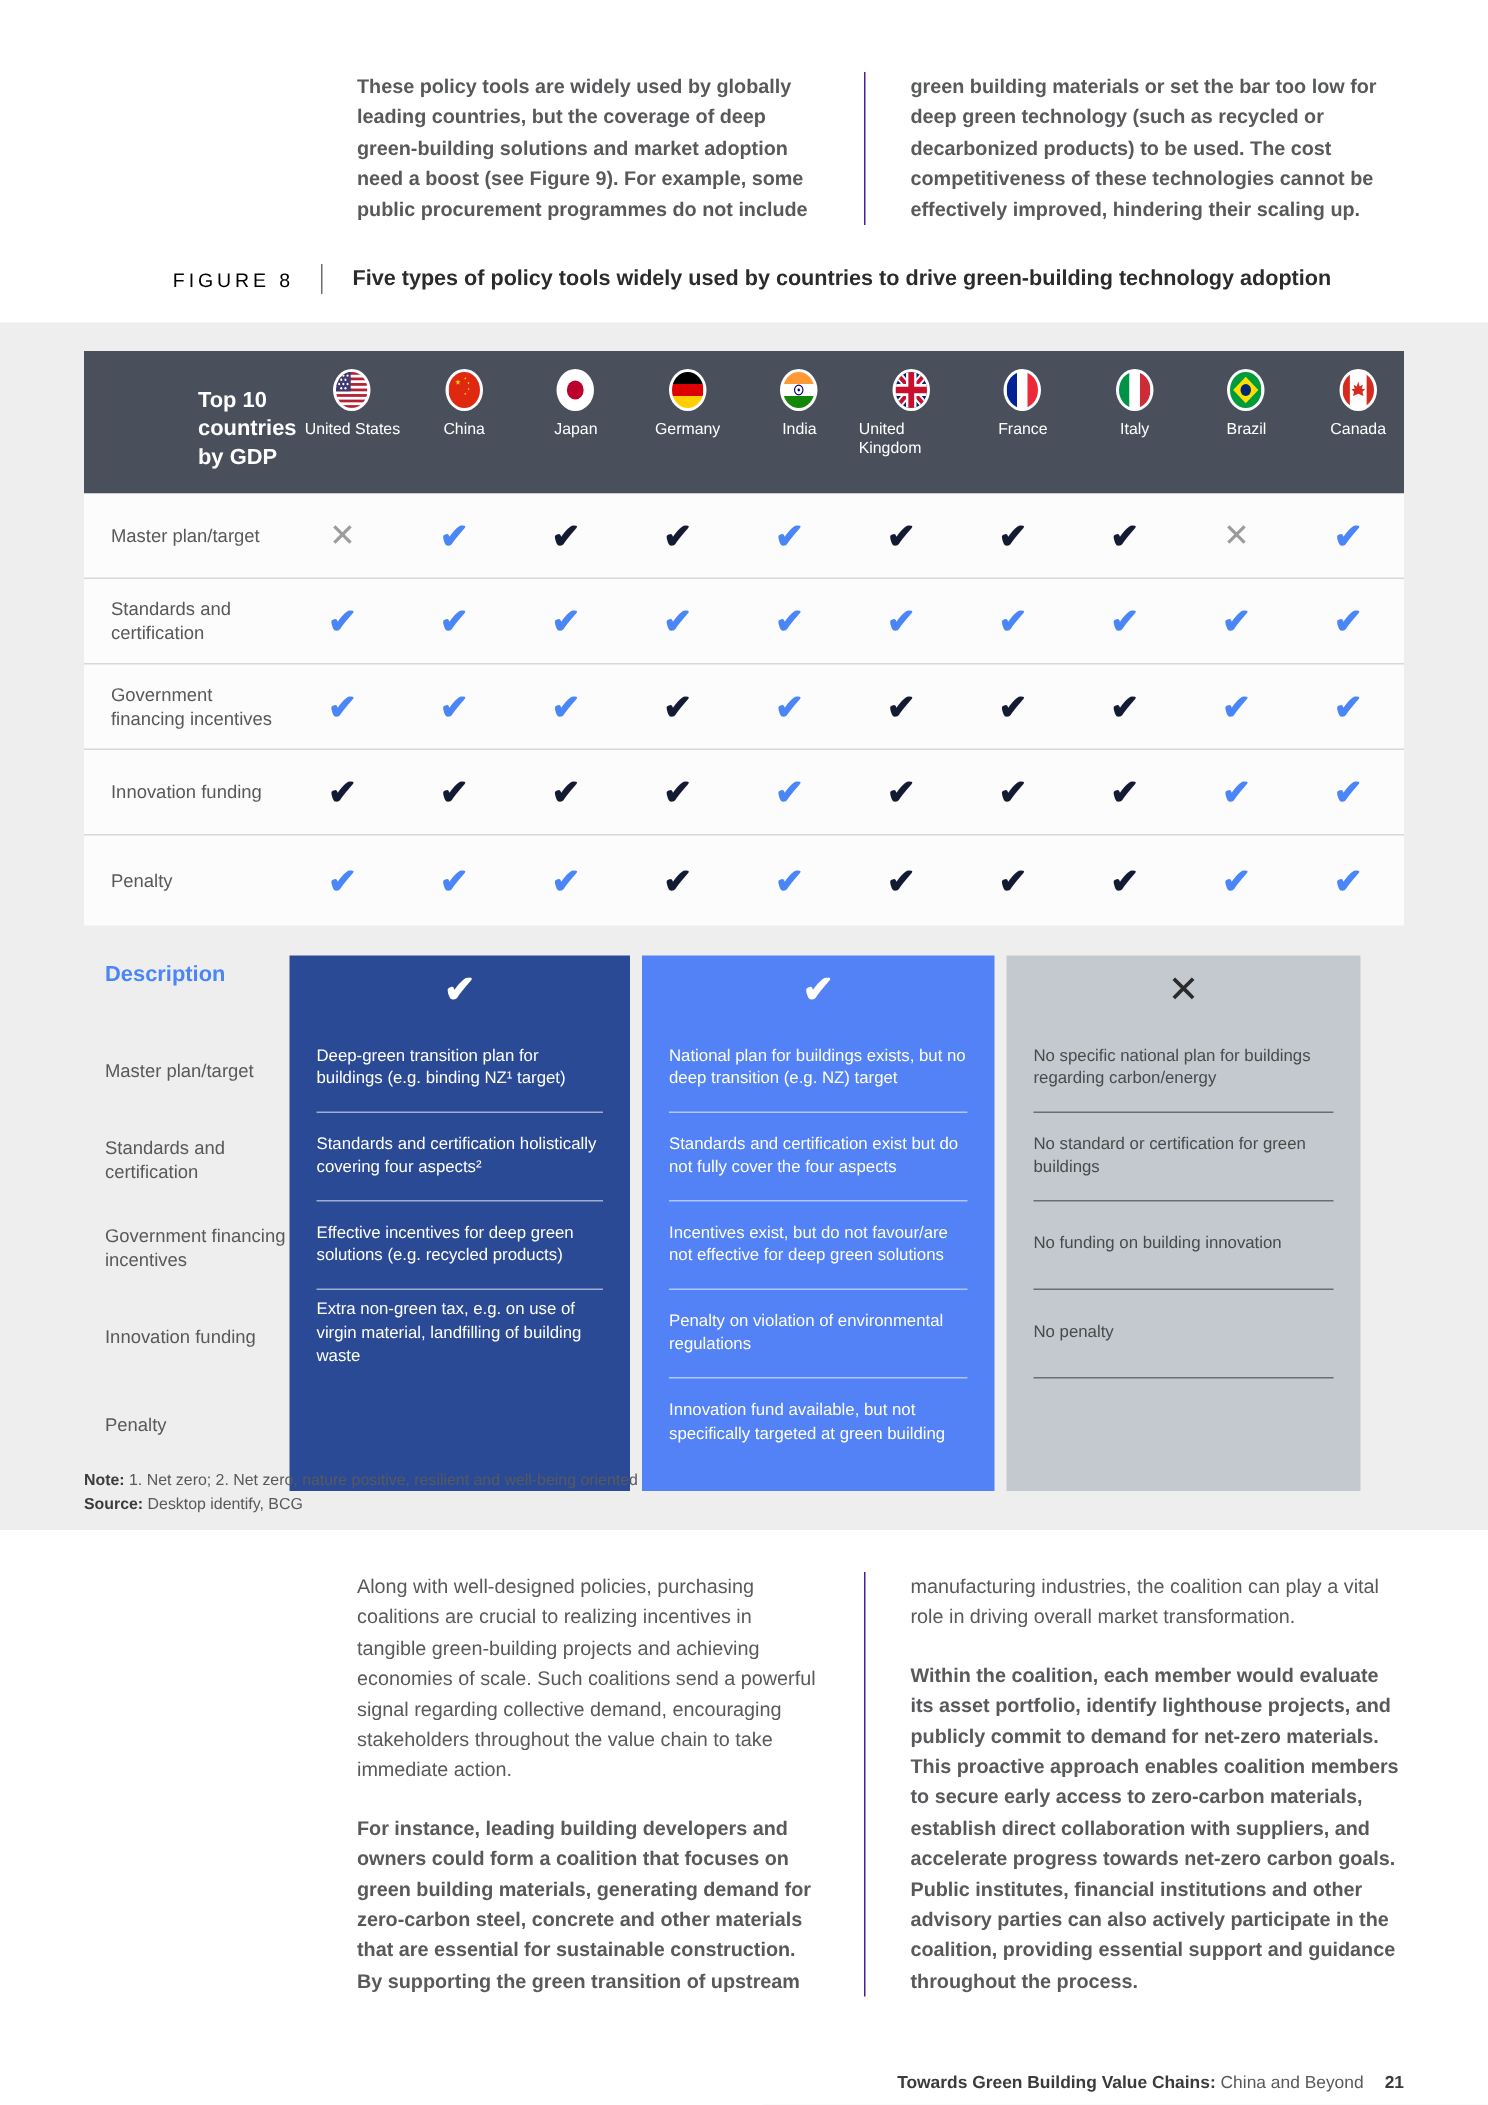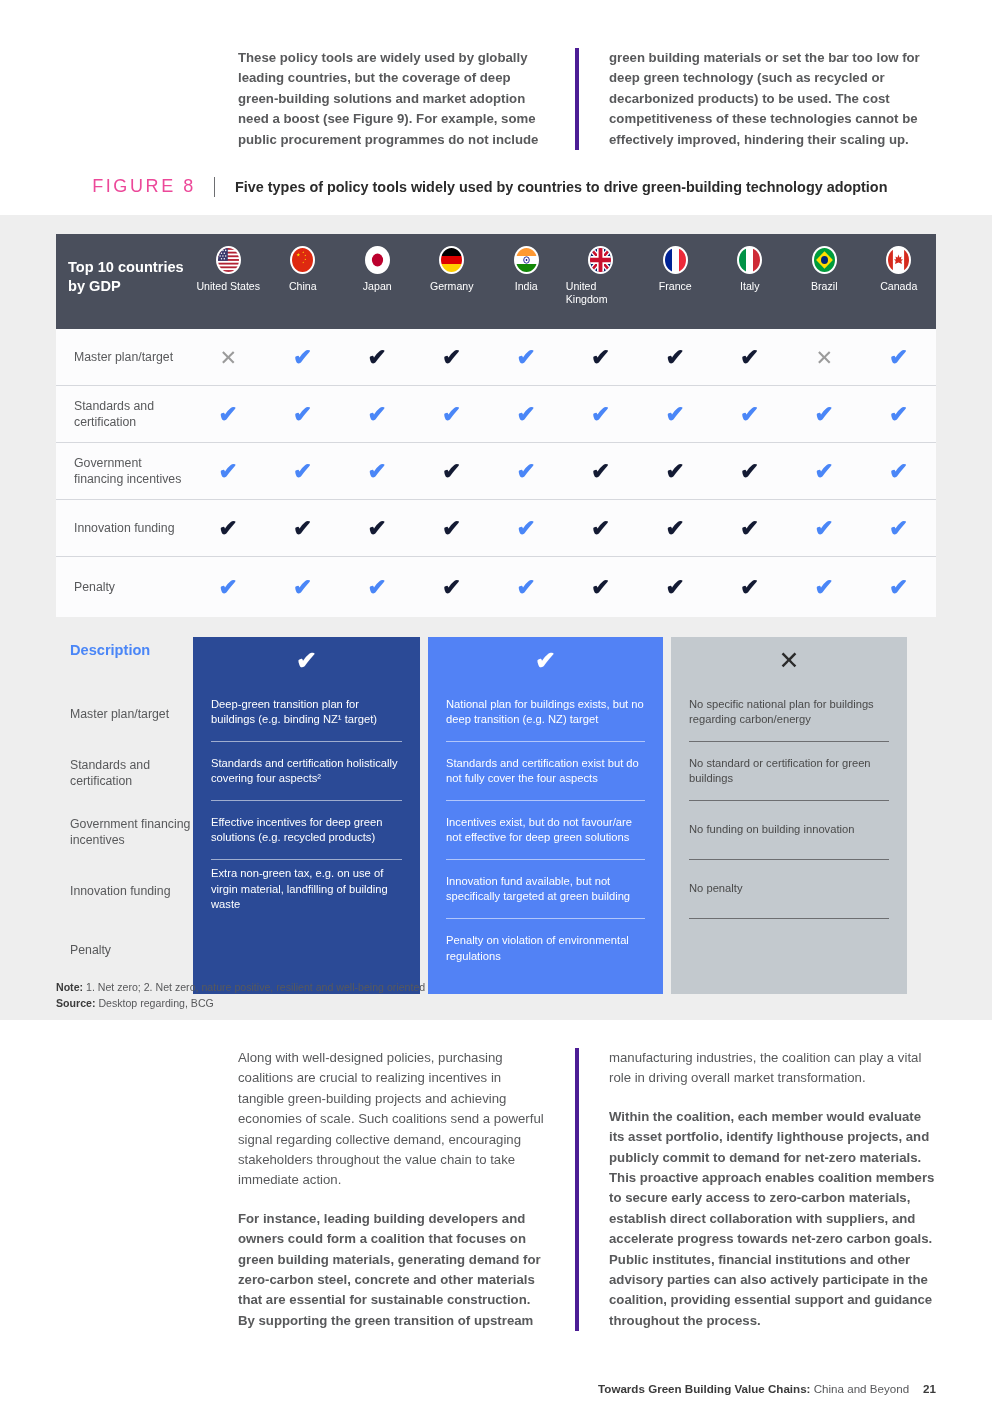--- a/index.html
+++ b/index.html
@@ -24,40 +24,40 @@
     width: 700px;
     display: flex;
     gap: 0px;
   }
   .col {
     font-size: 13.2px;
     line-height: 20.4px;
     color: #58595b;
   }
   .col.left  { width: 310px; padding-right: 28px; }
-  .col.right { width: 330px; padding-left: 30px; border-left: 4px solid #4c1d95; }
+  .col.right { width: 330px; padding-left: 30px; border-left: 1px solid #4c1d95; }
   .col p { margin: 0 0 18px 0; }
   .col p:last-child { margin-bottom: 0; font-weight: bold; }
 
   
   .figure-head {
     position: absolute;
     left: 56px;
     top: 176px;
     width: 890px;
     display: flex;
     align-items: center;
   }
   .figure-num {
     width: 158px;
     text-align: right;
     padding-right: 18px;
-    font-size: 18px;
+    font-size: 13px;
     letter-spacing: 2.6px;
-    color: #ec4899;
+    color: #000000;
     box-sizing: border-box;
   }
   .figure-title {
     border-left: 1px solid #6d6e71;
     padding-left: 20px;
     font-size: 14.4px;
     font-weight: bold;
     color: #2b2b2b;
     line-height: 20px;
   }
@@ -86,23 +86,24 @@
     align-items: flex-start;
     padding-top: 12px;
     box-sizing: border-box;
   }
   .head-title {
     width: 167px;
     color: #ffffff;
     font-size: 14.6px;
     font-weight: bold;
     line-height: 19px;
-    padding-left: 12px;
+    padding-left: 40px;
     padding-top: 12px;
     box-sizing: border-box;
+    margin-left: 36px;
   }
   .countries {
     flex: 1;
     display: flex;
   }
   .country {
     width: 74.5px;
     display: flex;
     flex-direction: column;
     align-items: center;
@@ -620,41 +621,41 @@
       <div class="dcell">Standards and certification holistically covering four aspects²</div>
       <div class="dcell">Effective incentives for deep green solutions (e.g. recycled products)</div>
       <div class="dcell">Extra non-green tax, e.g. on use of virgin material, landfilling of building waste</div>
     </div>
 
     <div class="dcol c2">
       <div class="dcol-head">✔</div>
       <div class="dcell">National plan for buildings exists, but no deep transition (e.g. NZ) target</div>
       <div class="dcell">Standards and certification exist but do not fully cover the four aspects</div>
       <div class="dcell">Incentives exist, but do not favour/are not effective for deep green solutions</div>
+      <div class="dcell">Penalty on violation of environmental regulations</div>
       <div class="dcell">Innovation fund available, but not specifically targeted at green building</div>
-      <div class="dcell">Penalty on violation of environmental regulations</div>
     </div>
 
     <div class="dcol c3">
       <div class="dcol-head">✕</div>
       <div class="dcell">No specific national plan for buildings regarding carbon/energy</div>
       <div class="dcell">No standard or certification for green buildings</div>
       <div class="dcell">No funding on building innovation</div>
       <div class="dcell">No penalty</div>
     </div>
 
   </div>
 </div>
 
 <div class="note">
   <div>
     <b>Note:</b><span> 1. Net zero; 2. Net zero, nature positive, resilient and well-being oriented</span>
   </div>
   <div>
-    <b>Source:</b><span> Desktop regarding, BCG</span>
+    <b>Source:</b><span> Desktop identify, BCG</span>
   </div>
 </div>
 
 <div class="bottom-copy">
   <div class="col left">
     <p>Along with well-designed policies, purchasing coalitions are crucial to realizing incentives in tangible green-building projects and achieving economies of scale. Such coalitions send a powerful signal regarding collective demand, encouraging stakeholders throughout the value chain to take immediate action.</p>
     <p>For instance, leading building developers and owners could form a coalition that focuses on green building materials, generating demand for zero-carbon steel, concrete and other materials that are essential for sustainable construction. By supporting the green transition of upstream</p>
   </div>
   <div class="col right">
     <p>manufacturing industries, the coalition can play a vital role in driving overall market transformation.</p>

